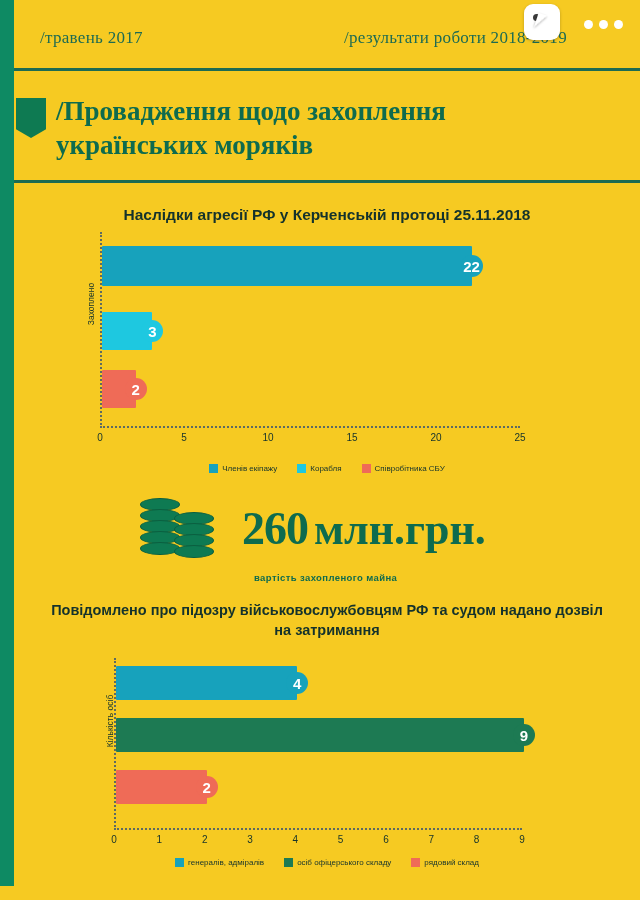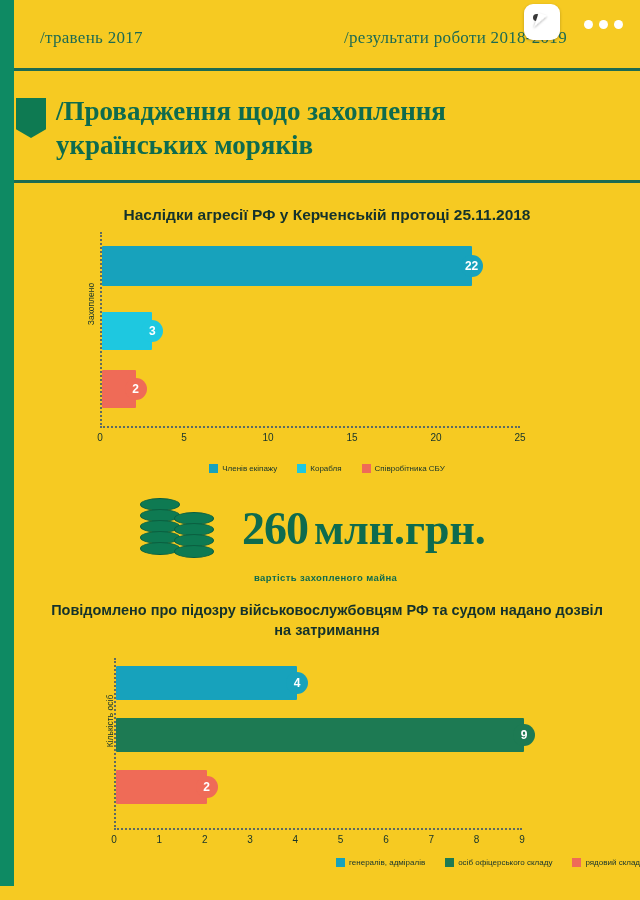--- a/index.html
+++ b/index.html
@@ -164,21 +164,21 @@
     border-radius: 1px;
   }
   .bar .val {
     position: absolute;
     right: -11px;
     top: 50%;
     transform: translateY(-50%);
     width: 22px; height: 22px;
     border-radius: 50%;
     color: #fff;
-    font-size: 12px;
+    font-size: 15px;
     font-weight: bold;
     display: flex; align-items: center; justify-content: center;
   }
   .xticks {
     position: absolute;
     left: 0; right: 0; bottom: -20px;
     height: 16px;
   }
   .xticks span {
     position: absolute;
@@ -390,21 +390,21 @@
         <span style="left:33.33%">3</span>
         <span style="left:44.44%">4</span>
         <span style="left:55.55%">5</span>
         <span style="left:66.66%">6</span>
         <span style="left:77.77%">7</span>
         <span style="left:88.88%">8</span>
         <span style="left:100%">9</span>
       </div>
     </div>
 
-    <div class="legend" style="top:258px;justify-content:flex-end;">
+    <div class="legend" style="top:258px;">
       <span class="li">
         <i class="sw" style="background:#17a2bc"></i>
         <em style="font-style:normal">генералів, адміралів</em>
       </span>
       <span class="li">
         <i class="sw" style="background:#1d7a53"></i>
         <em style="font-style:normal">осіб офіцерського складу</em>
       </span>
       <span class="li">
         <i class="sw" style="background:#ef6b57"></i>

